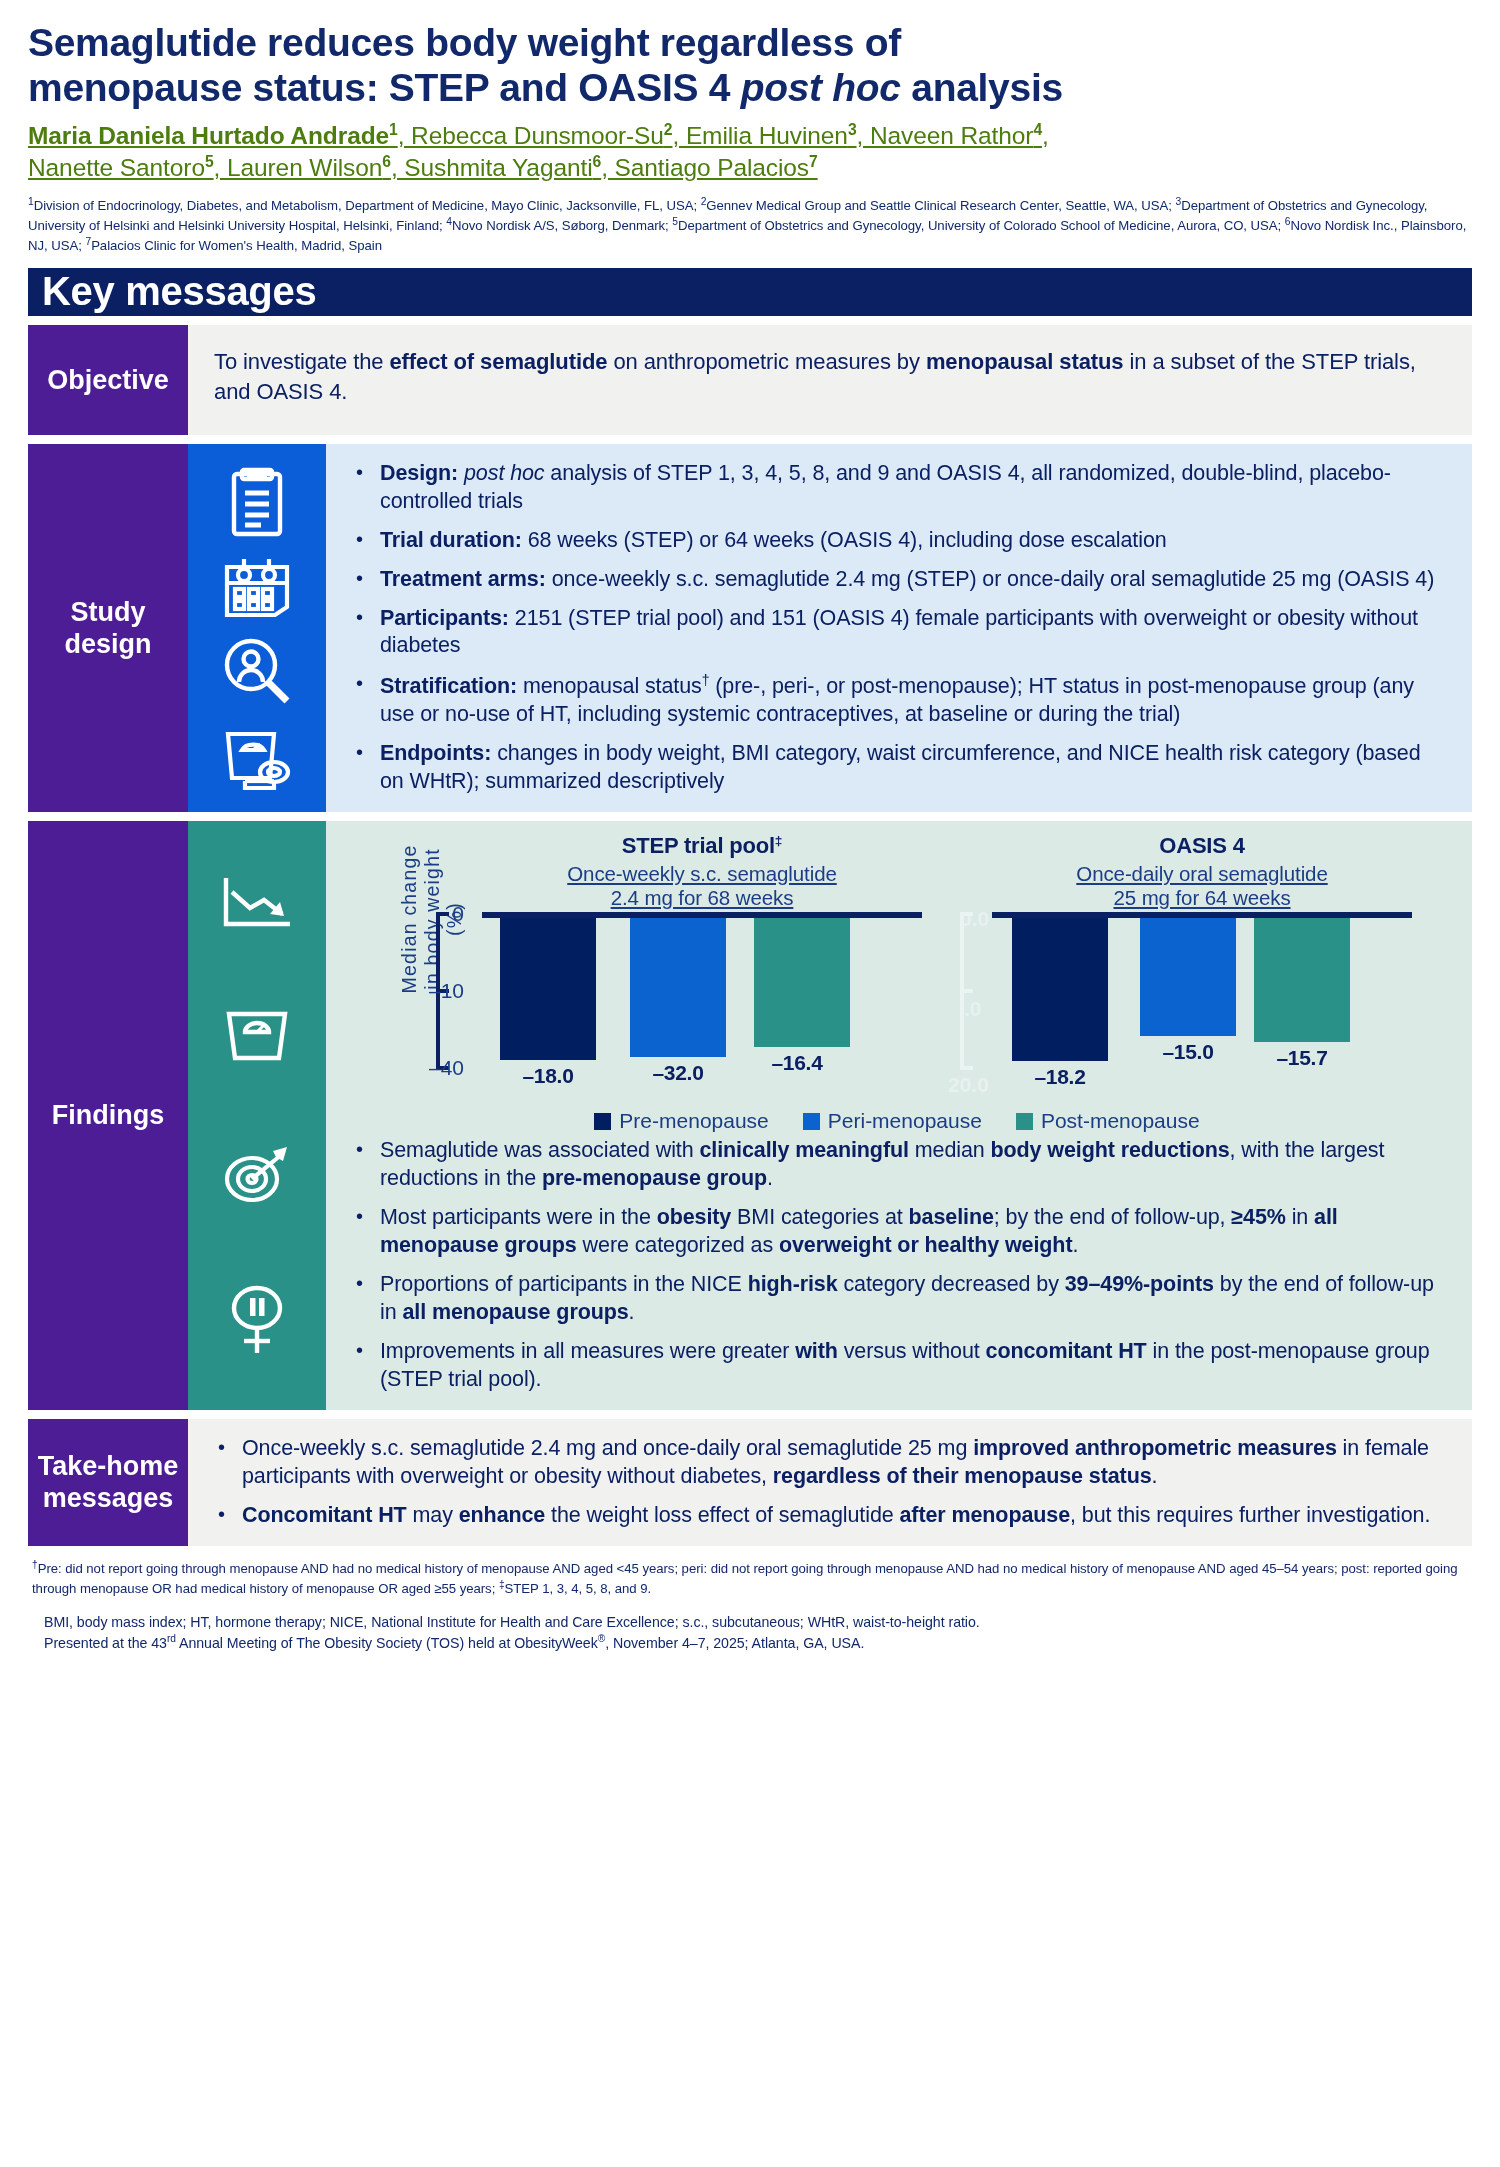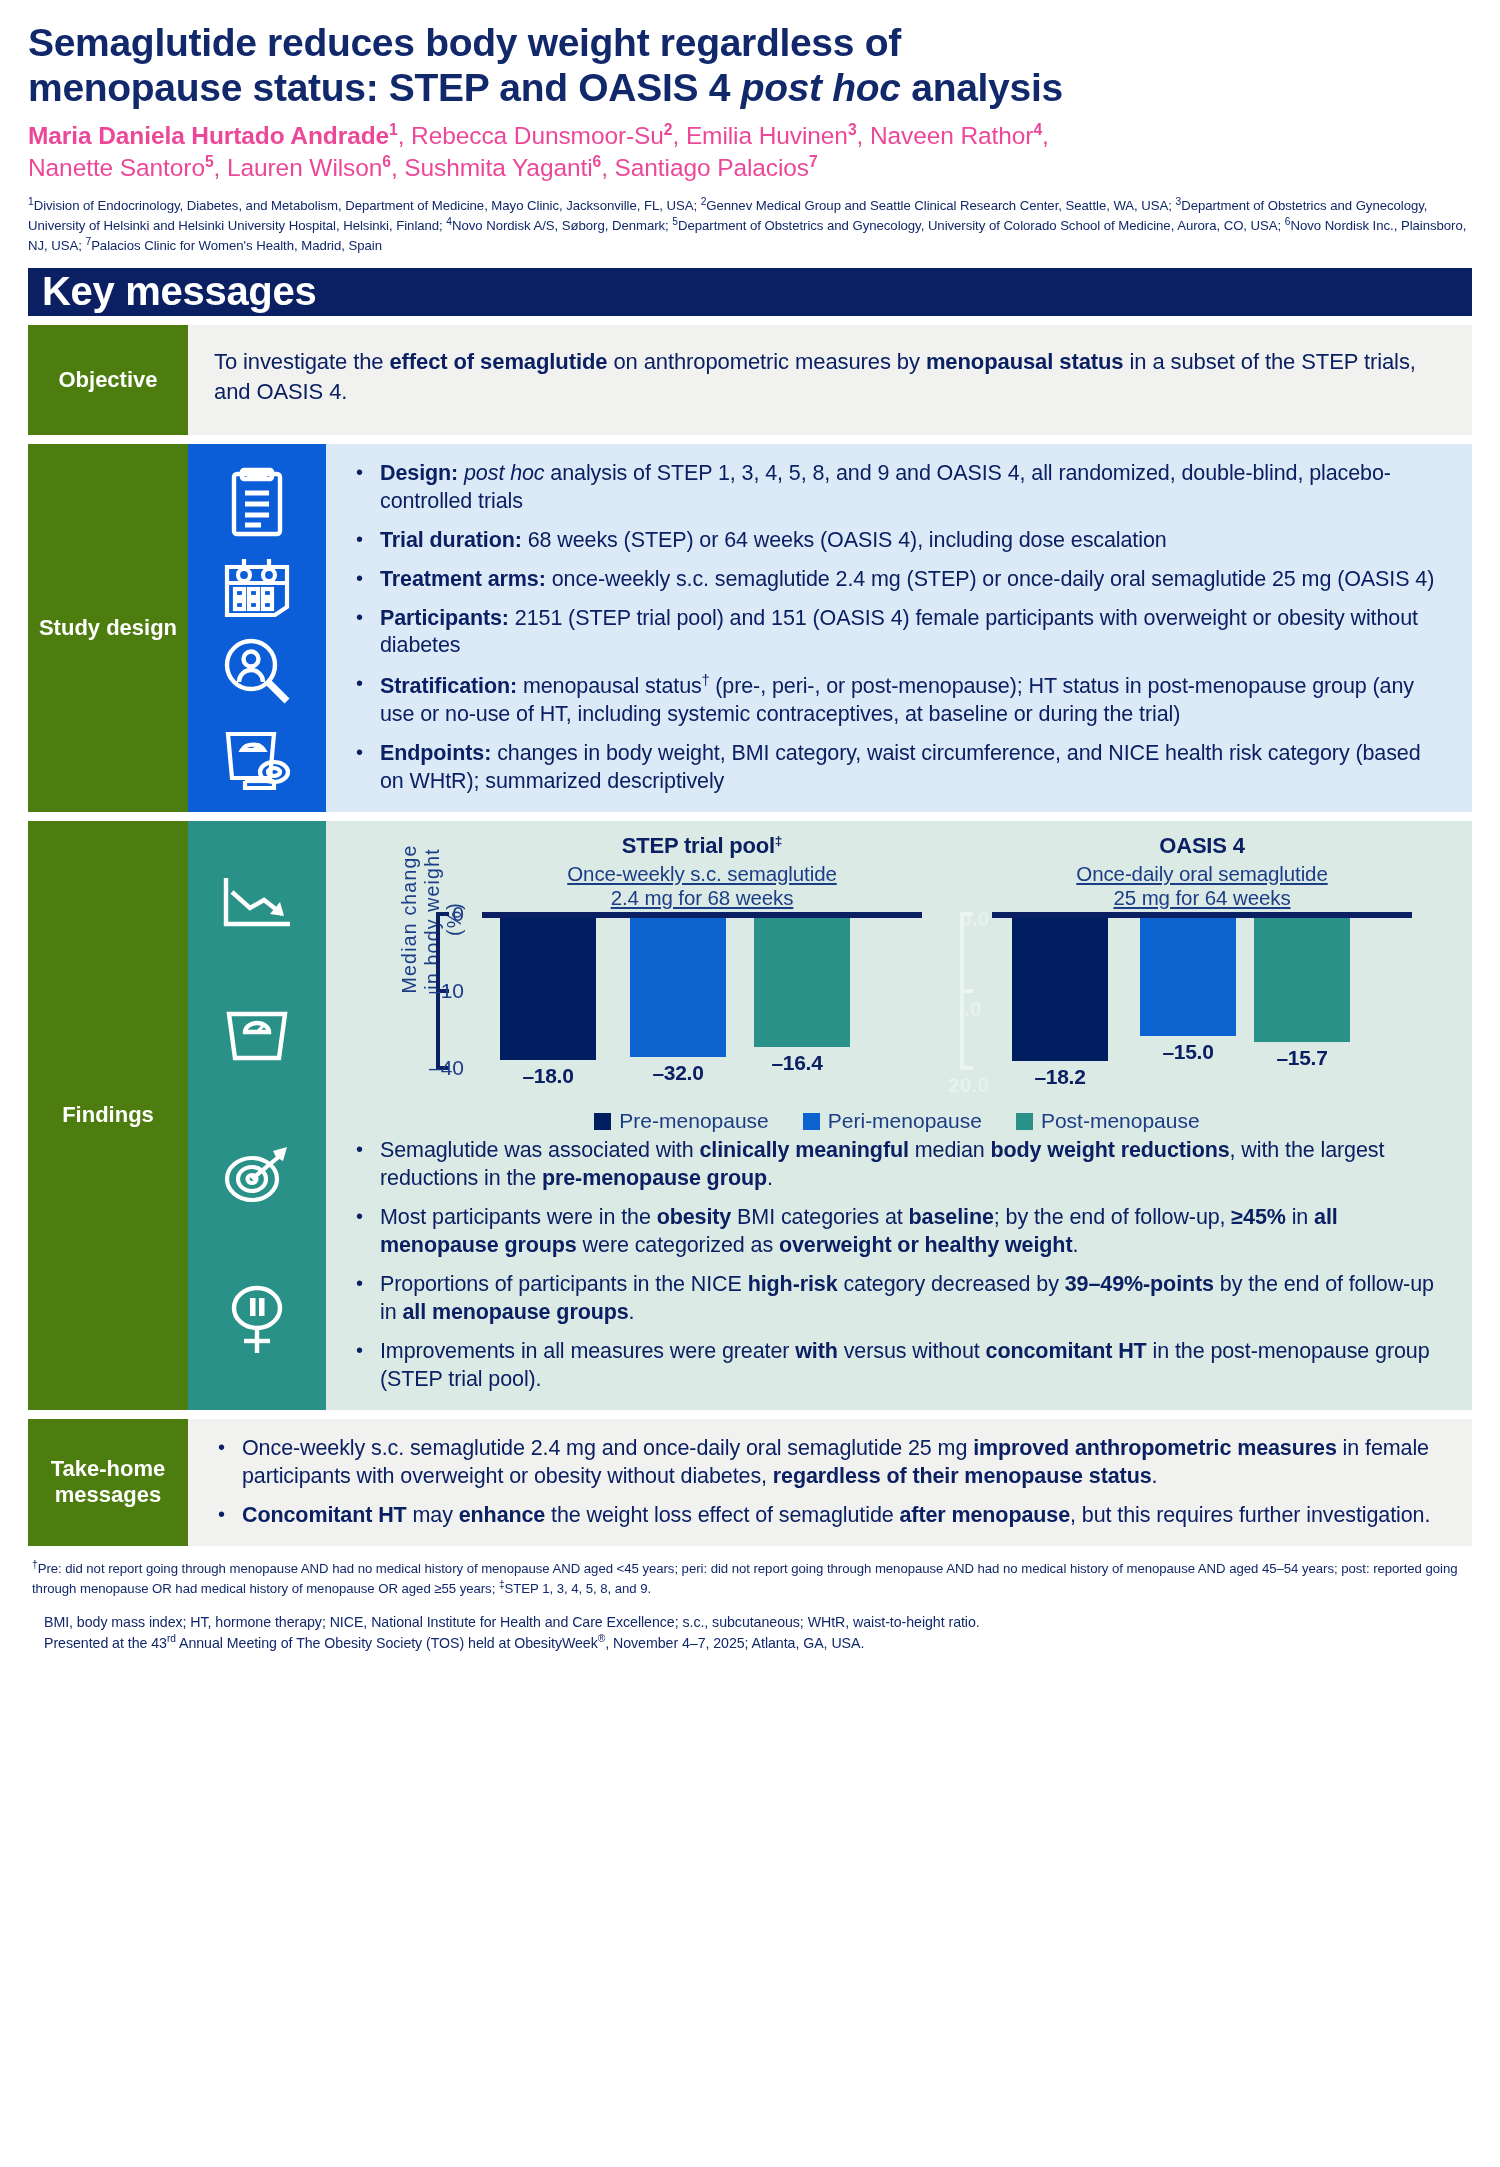--- a/index.html
+++ b/index.html
@@ -14,22 +14,22 @@
 
   
   .title {
     font-size: 39px; font-weight: bold; line-height: 1.16;
     color: #11286B; letter-spacing: -0.3px;
     padding-top: 20px;
   }
   .title .it { font-style: italic; }
 
   .authors {
-    font-size: 24.5px; line-height: 1.33; color: #ec4899;
-    margin-top: 9px; letter-spacing: -0.1px;
+    font-size: 24.5px; line-height: 1.33; color: #4d7c0f;
+    margin-top: 9px; letter-spacing: -0.1px; text-decoration: underline;
   }
   .authors b { font-weight: bold; }
   .authors sup { font-size: 0.64em; font-weight: bold; }
 
   .affils {
     font-size: 13.2px; line-height: 1.33; color: #11286B;
     margin-top: 10px; letter-spacing: -0.05px;
   }
   .affils sup { font-size: 0.78em; }
 
@@ -39,24 +39,24 @@
     height: 48px; margin-top: 13px;
     display: flex; align-items: center;
     padding-left: 14px;
   }
   .kmbar span { font-size: 40px; font-weight: bold; letter-spacing: -0.3px; }
 
   
   .row { display: flex; margin-top: 9px; }
   .rowlabel {
     width: 160px; flex: 0 0 160px;
-    background: #4d7c0f; color: #fff;
+    background: #4c1d95; color: #fff;
     display: flex; align-items: center; justify-content: center;
     text-align: center;
-    font-size: 22px; font-weight: bold; line-height: 1.2;
+    font-size: 27px; font-weight: bold; line-height: 1.2;
   }
   .iconcol {
     width: 138px; flex: 0 0 138px;
     display: flex; flex-direction: column;
     align-items: center; justify-content: space-around;
     padding: 14px 0;
   }
   .iconcol.blue { background: #0B5ED7; }
   .iconcol.teal { background: #2A9188; }
   .iconcol svg { display: block; }

